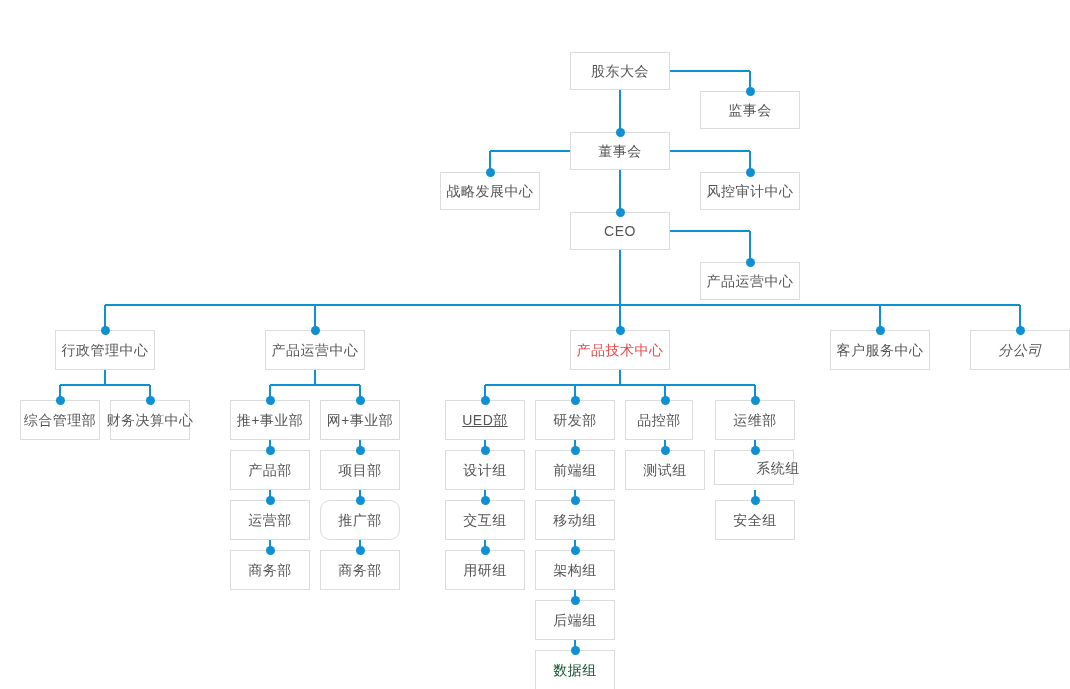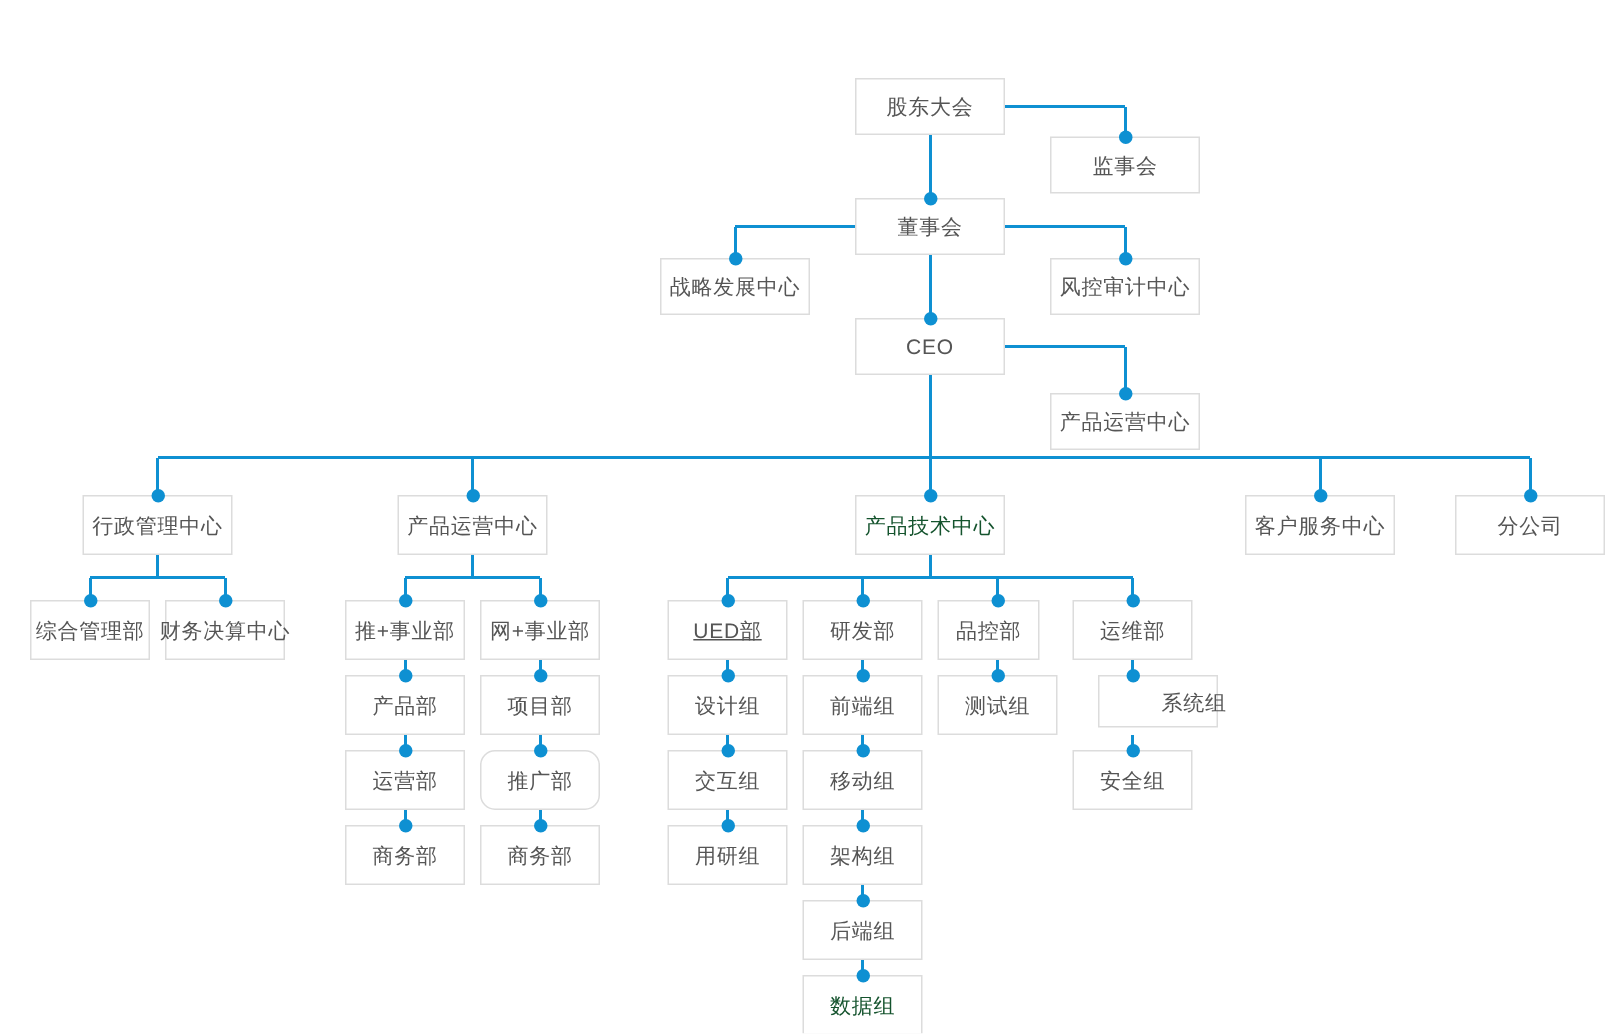--- a/index.html
+++ b/index.html
@@ -130,27 +130,27 @@
       </div>
       <div class="node" style="left: 700px; top: 262px; width: 100px; height: 38px; border-color: rgb(220, 220, 220); color: rgb(85, 85, 85);">
         <span class="node-label">产品运营中心</span>
       </div>
       <div class="node" style="left: 55px; top: 330px; width: 100px; height: 40px; border-color: rgb(220, 220, 220); color: rgb(85, 85, 85);">
         <span class="node-label">行政管理中心</span>
       </div>
       <div class="node" style="left: 265px; top: 330px; width: 100px; height: 40px; border-color: rgb(220, 220, 220); color: rgb(85, 85, 85);">
         <span class="node-label">产品运营中心</span>
       </div>
-      <div class="node" style="left: 570px; top: 330px; width: 100px; height: 40px; border-color: rgb(220, 220, 220); color: #14532d;">
+      <div class="node" style="left: 570px; top: 330px; width: 100px; height: 40px; border-color: rgb(220, 220, 220); color: #ef4444;">
         <span class="node-label">产品技术中心</span>
       </div>
       <div class="node" style="left: 830px; top: 330px; width: 100px; height: 40px; border-color: rgb(220, 220, 220); color: rgb(85, 85, 85);">
         <span class="node-label">客户服务中心</span>
       </div>
-      <div class="node" style="left: 970px; top: 330px; width: 100px; height: 40px; border-color: rgb(220, 220, 220); color: rgb(85, 85, 85);">
+      <div class="node" style="left: 970px; top: 330px; width: 100px; height: 40px; border-color: rgb(220, 220, 220); color: rgb(85, 85, 85); font-style: italic;">
         <span class="node-label">分公司</span>
       </div>
       <div class="node" style="left: 20px; top: 400px; width: 80px; height: 40px; border-color: rgb(220, 220, 220); color: rgb(85, 85, 85);">
         <span class="node-label">综合管理部</span>
       </div>
       <div class="node" style="left: 110px; top: 400px; width: 80px; height: 40px; border-color: rgb(220, 220, 220); color: rgb(85, 85, 85);">
         <span class="node-label">财务决算中心</span>
       </div>
       <div class="node" style="left: 230px; top: 400px; width: 80px; height: 40px; border-color: rgb(220, 220, 220); color: rgb(85, 85, 85);">
         <span class="node-label">推+事业部</span>
@@ -208,21 +208,21 @@
       </div>
       <div class="node" style="left: 625px; top: 400px; width: 68px; height: 40px; border-color: rgb(220, 220, 220); color: rgb(85, 85, 85);">
         <span class="node-label">品控部</span>
       </div>
       <div class="node" style="left: 625px; top: 450px; width: 80px; height: 40px; border-color: rgb(220, 220, 220); color: rgb(85, 85, 85);">
         <span class="node-label">测试组</span>
       </div>
       <div class="node" style="left: 715px; top: 400px; width: 80px; height: 40px; border-color: rgb(220, 220, 220); color: rgb(85, 85, 85);">
         <span class="node-label">运维部</span>
       </div>
-      <div class="node" style="left: 732px; top: 450px; width: 80px; height: 35px; border-color: rgb(220, 220, 220); color: rgb(85, 85, 85); padding-left: 48px;">
+      <div class="node" style="left: 714px; top: 450px; width: 80px; height: 35px; border-color: rgb(220, 220, 220); color: rgb(85, 85, 85); padding-left: 48px;">
         <span class="node-label">系统组</span>
       </div>
       <div class="node" style="left: 715px; top: 500px; width: 80px; height: 40px; border-color: rgb(220, 220, 220); color: rgb(85, 85, 85);">
         <span class="node-label">安全组</span>
       </div>
     </div>
   <div id="dot-layer">
       <span class="dot" style="left: 745.5px; top: 86.5px; background: rgb(14, 144, 210);"></span>
       <span class="dot" style="left: 615.5px; top: 127.5px; background: rgb(14, 144, 210);"></span>
       <span class="dot" style="left: 485.5px; top: 167.5px; background: rgb(14, 144, 210);"></span>

